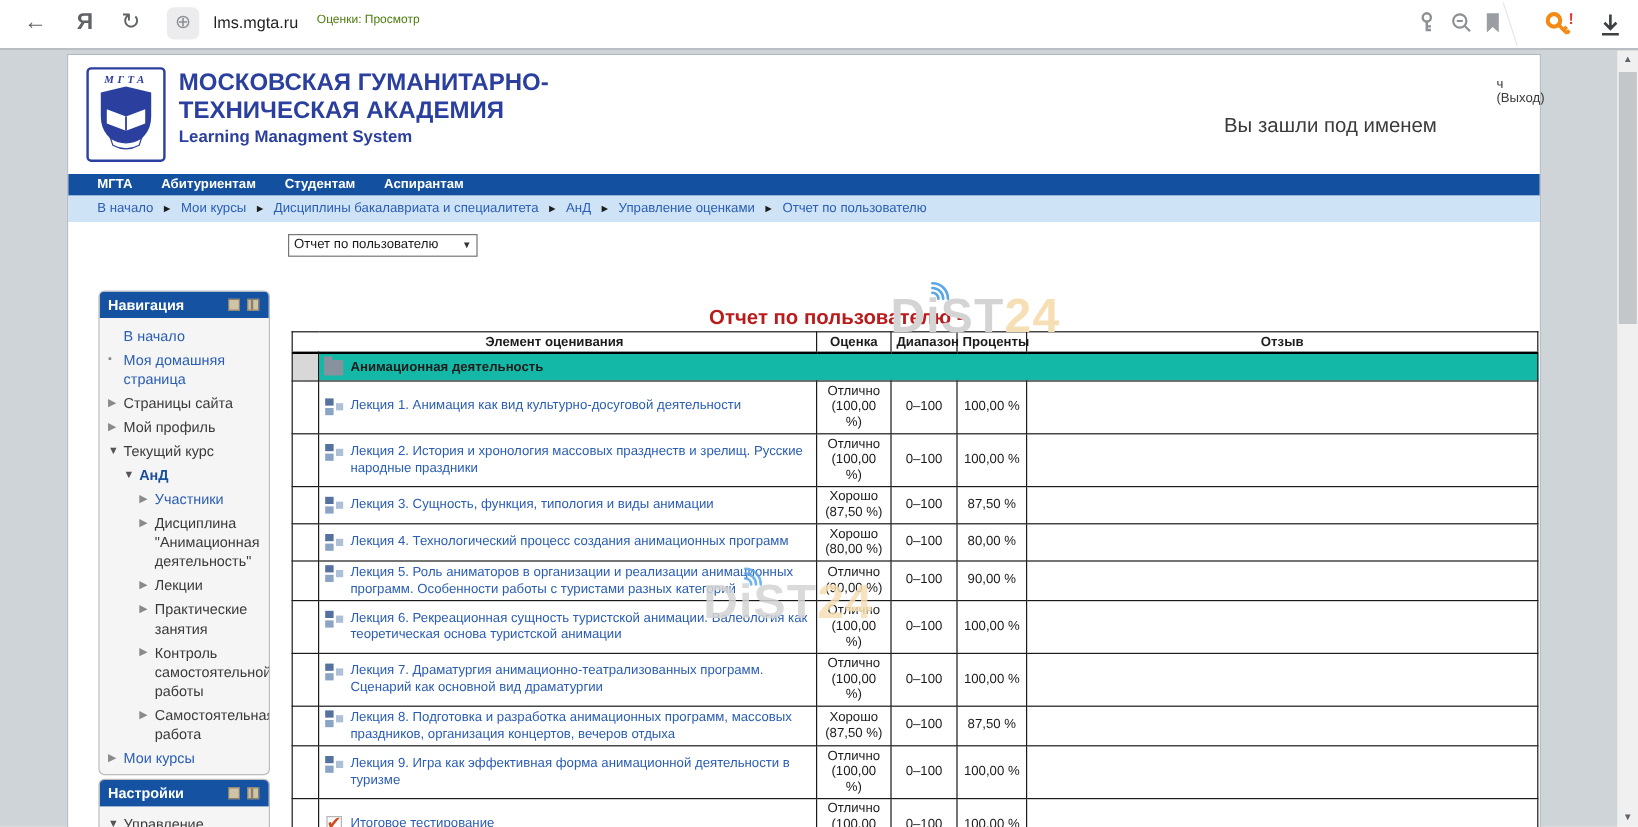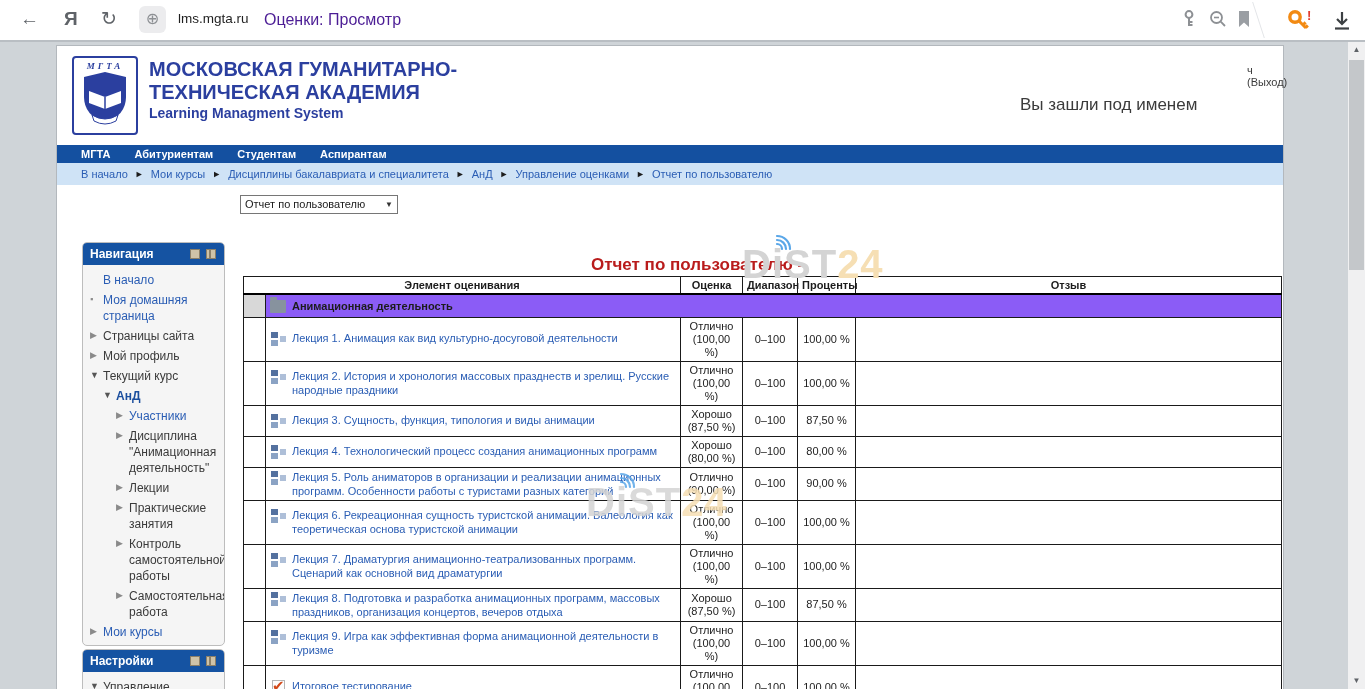--- a/index.html
+++ b/index.html
@@ -8,21 +8,21 @@
   
   .chrome{position:absolute;left:0;top:0;width:1365px;height:40px;background:#fff;z-index:50;}
   .chrome-line{position:absolute;left:0;top:40px;width:1365px;height:2px;background:#b9bec3;z-index:50;}
   .chrome .cicon{position:absolute;top:7px;color:#5f6368;font-size:19px;line-height:24px;cursor:pointer;}
   .back-arrow{left:20px;}
   .ya-logo{left:64px;font-weight:bold;color:#1f1f1f;font-size:18px;}
   .refresh{left:101px;font-size:18px;}
   .globe-chip{position:absolute;left:139px;top:6px;width:27px;height:27px;border-radius:6px;background:#ececee;
     color:#8d9094;font-size:16px;text-align:center;line-height:26px;}
   .urltext{position:absolute;left:178px;top:11px;font-size:13.5px;color:#1f1f1f;}
-  .pagetitle{position:absolute;left:264px;top:11px;font-size:16px;color:#4c1d95;}
+  .pagetitle{position:absolute;left:264px;top:11px;font-size:10px;color:#4d7c0f;}
   .pill-edge{position:absolute;left:1258px;top:2px;width:1px;height:36px;background:#e3e5e8;transform:skewX(18deg);}
   .chrome svg{display:block;}
   .ci{position:absolute;top:9px;cursor:pointer;}
   .key-i{left:1180px;} .mag-i{left:1208px;} .bm-i{left:1236px;} .protect-i{left:1287px;} .dl-i{left:1331px;}
   
   .desktop{position:absolute;left:0;top:42px;width:1348px;height:647px;background:#cfd4d8;}
   .sheet{position:absolute;left:57px;top:4px;width:1226px;height:643px;background:#fff;box-shadow:0 0 0 1px #b3b8bd;padding-left:32px;}
   
   .scrollbar{position:absolute;left:1348px;top:42px;width:17px;height:647px;background:#f0f0f1;}
   .sb-arrow{position:absolute;left:0;width:17px;height:16px;color:#5f6368;font-size:8px;text-align:center;line-height:16px;cursor:pointer;}
@@ -77,21 +77,21 @@
     font-family:"Liberation Sans",sans-serif;}
   .wm .num{color:#f6dfb4;}
   .wm1{left:685px;top:57px;}
   .wm2{left:529px;top:295px;opacity:.85;}
   .wm-arcs{position:absolute;left:31px;top:-9px;}
   
   .grade-table{position:absolute;left:186px;top:91px;width:1038px;border-collapse:collapse;table-layout:fixed;
     font-size:11px;color:#1c1c1c;}
   .grade-table td,.grade-table th{border:1px solid #1a1a1a;padding:2px 4px;vertical-align:middle;}
   .grade-table th{background:#fff;font-weight:bold;text-align:center;border-bottom:2px solid #000;height:15px;}
-  .cat-row td{background:#8b5cf6;height:23px;}
+  .cat-row td{background:#14b8a6;height:23px;}
   .cat-row .c-indent{background:#d8d8d8;}
   .cat-name{font-weight:bold;display:flex;align-items:center;gap:6px;}
   .c-indent{background:#d8d8d8;}
   .grade-row td{background:#fff;height:30px;}
   .c-name{padding:3px 6px;}
   .name-wrap{display:flex;gap:6px;align-items:flex-start;}
   .item-link{color:#2a5db4;text-decoration:none;line-height:14px;cursor:pointer;}
   .c-grade,.c-range,.c-pct{text-align:center;line-height:13px;}
   
   .mod-icon{position:relative;width:16px;height:16px;flex:none;display:inline-block;}

